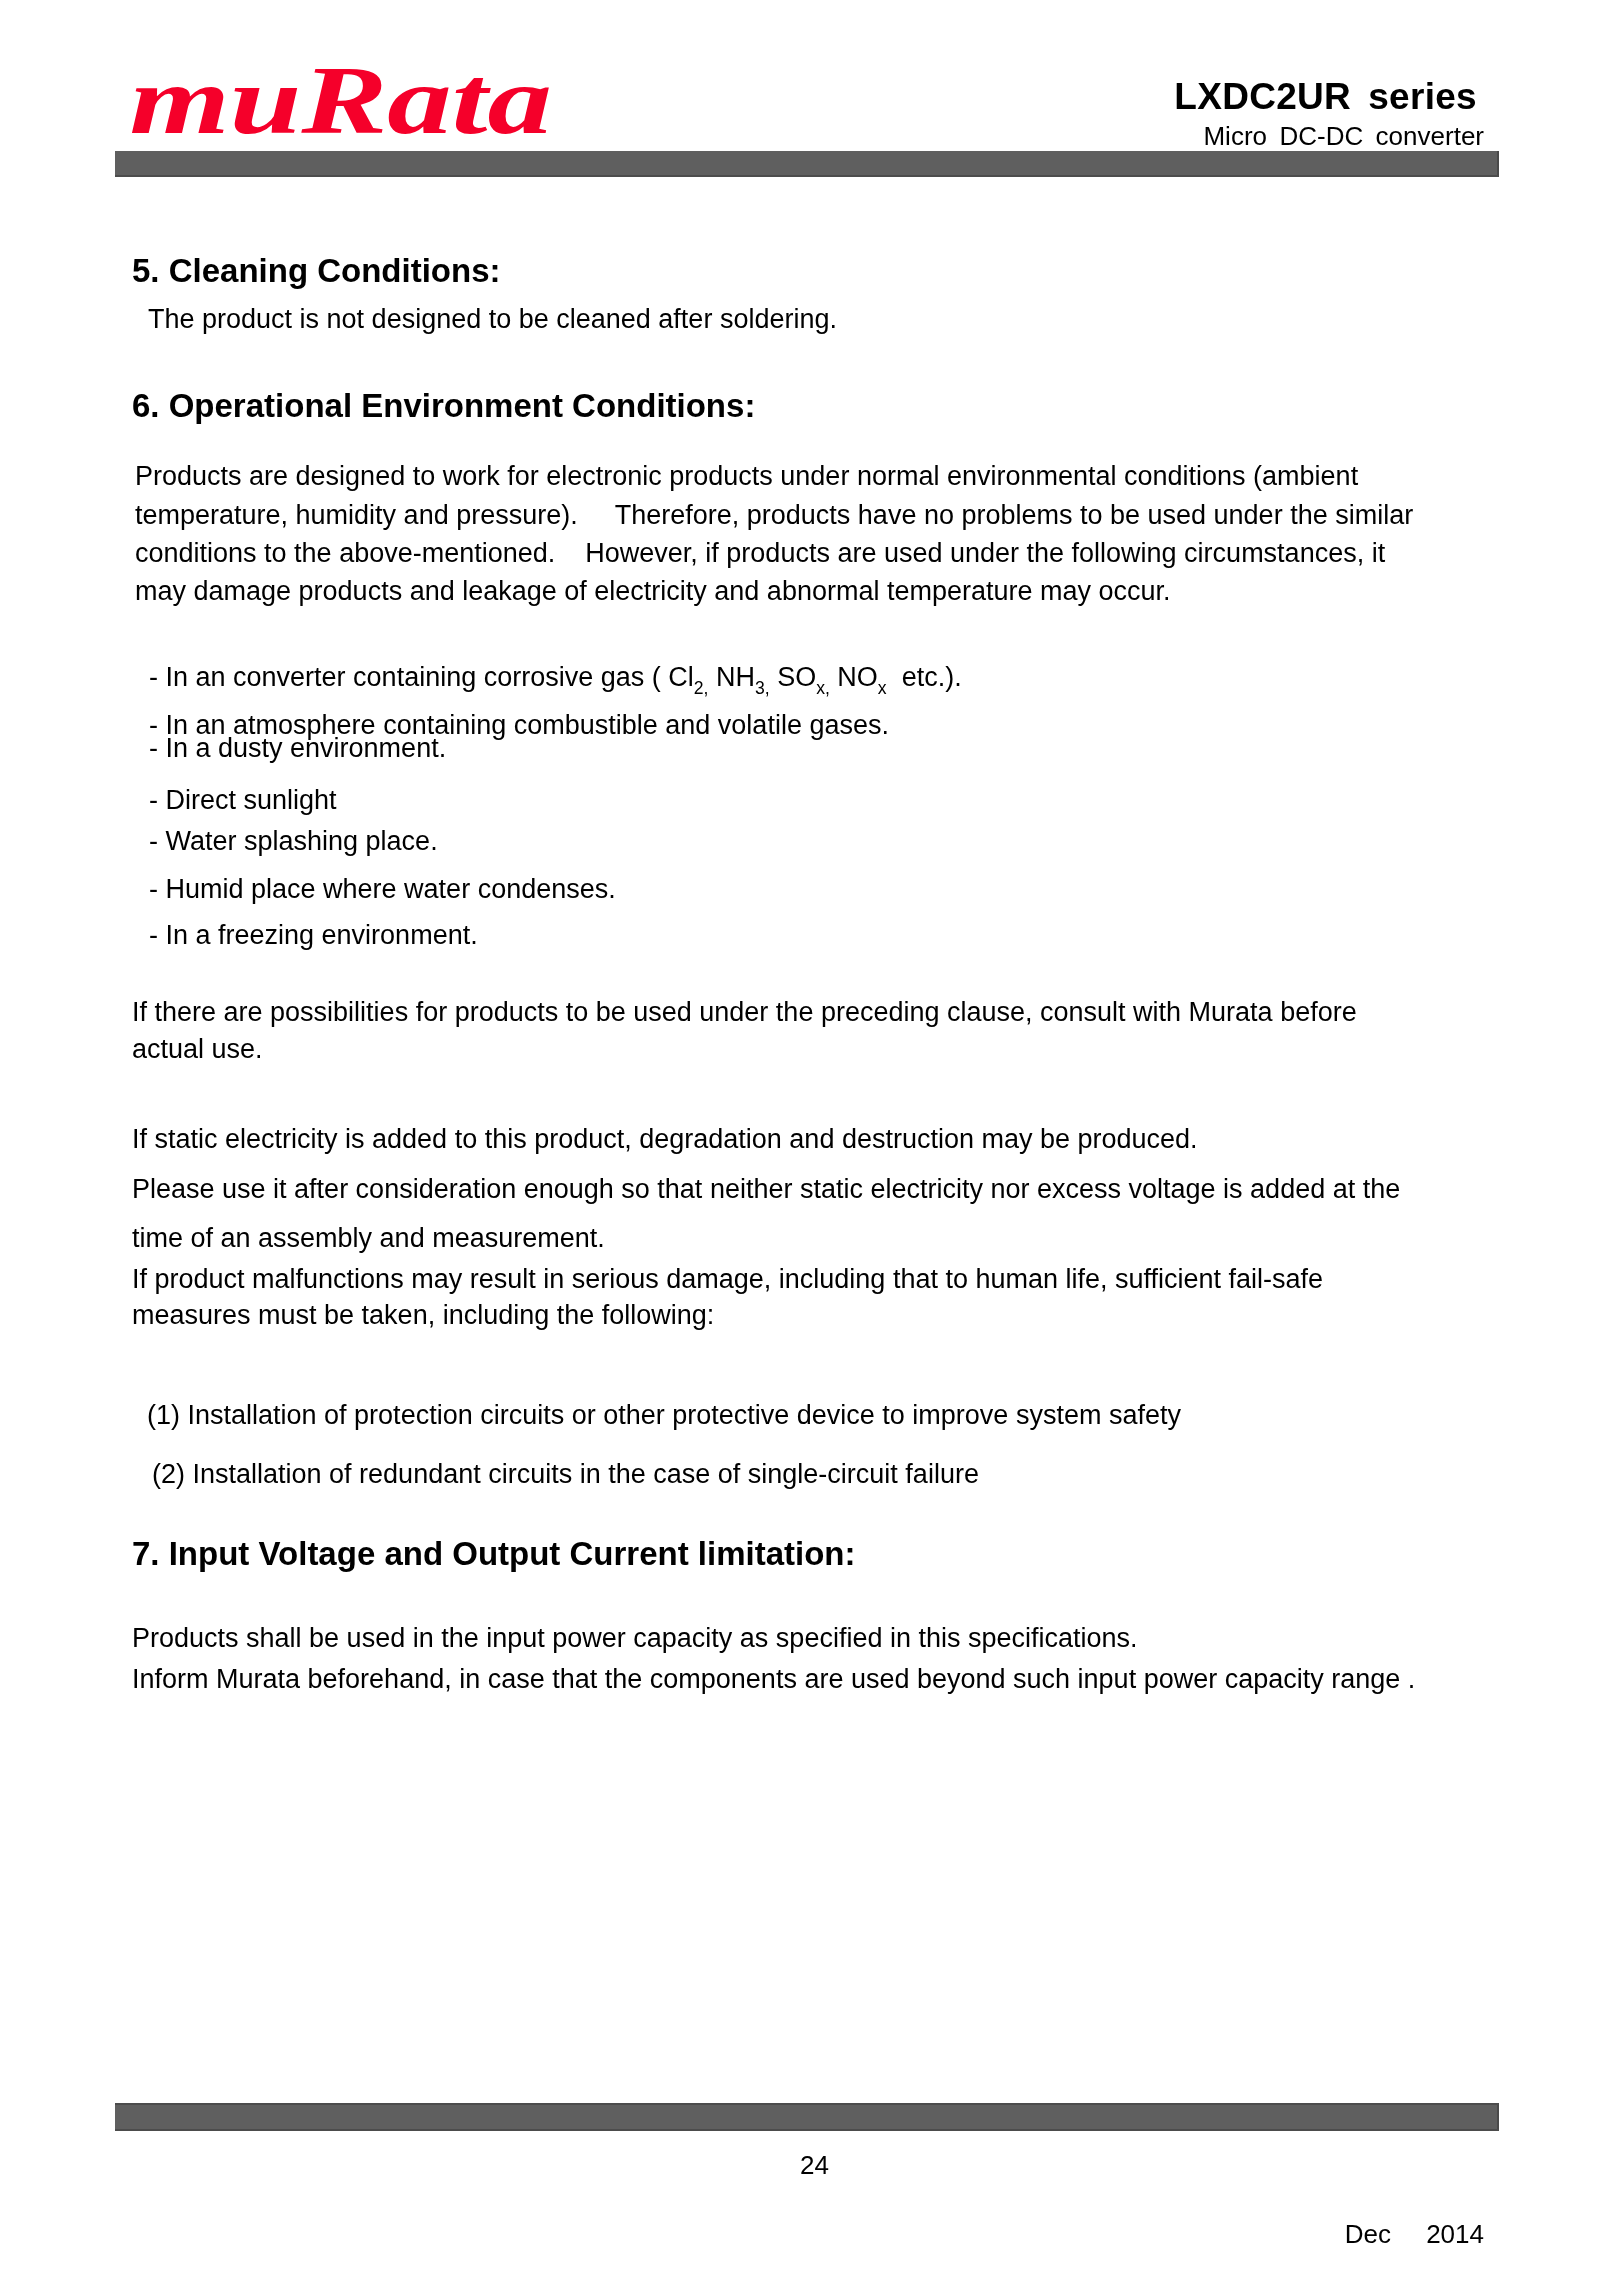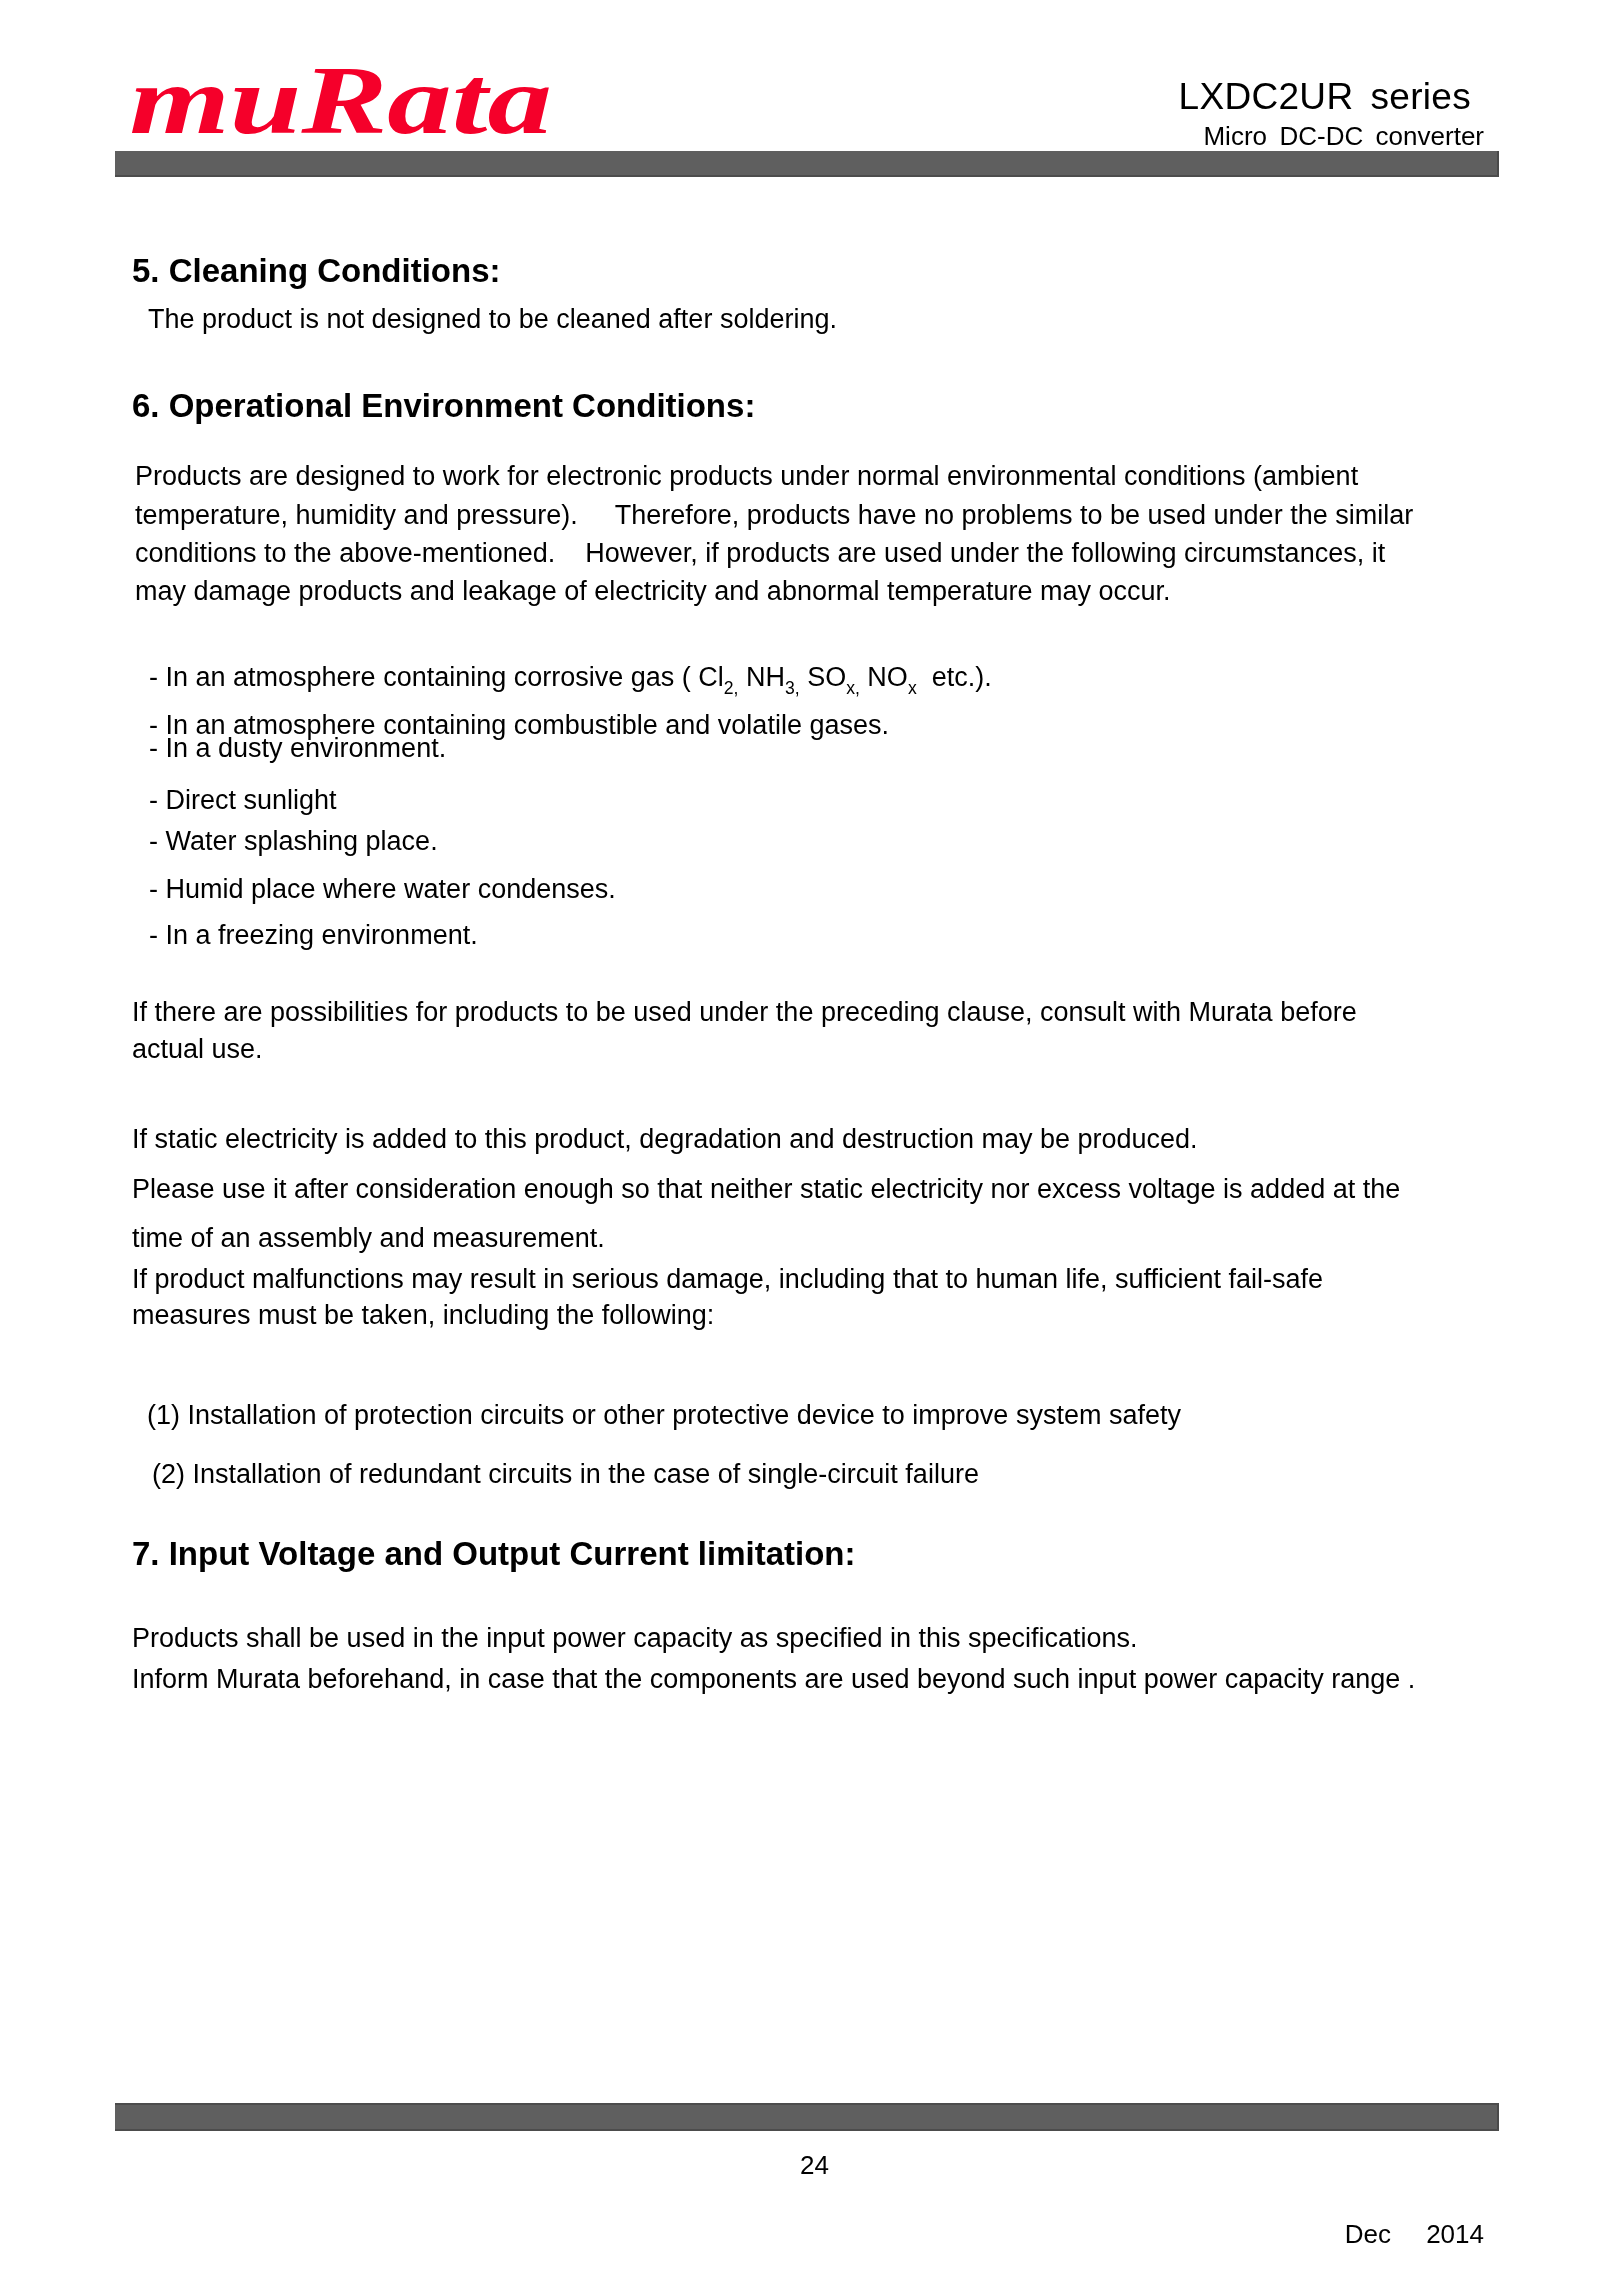--- a/index.html
+++ b/index.html
@@ -1,20 +1,20 @@
 <!DOCTYPE html>
 <html style="font-size:10.4px"><head>
 <meta charset="utf-8">
 <style>
   html, body { margin: 0; padding: 0; background: #ffffff; }
   body { width: 1616px; height: 2284px; position: relative; overflow: hidden;
          font-family: "Liberation Sans", sans-serif; color: #000; }
   .abs { position: absolute; white-space: nowrap; }
   .logo { position: absolute; left: 129px; top: 34px; width: 430px; height: 104px; }
-  .hdr-title { right: 145px; top: 76px; font-size: 37px; font-weight: normal; letter-spacing: 0.3px; word-spacing: 6.5px; }
+  .hdr-title { right: 139px; top: 76px; font-size: 37px; font-weight: bold; letter-spacing: 0.3px; word-spacing: 6.5px; }
   .hdr-sub { right: 132px; top: 121px; font-size: 26px; word-spacing: 5.2px; margin-left: 20px; }
   .bar { position: absolute; left: 115px; width: 1384px; background: #5f5f5f;
          border-bottom: 2.6px solid #4c4c4c; box-shadow: -2px 0 0 #4a4a4a inset; }
   .bar.top { top: 151px; height: 23.5px; }
   .bar.bottom { top: 2103px; height: 23.5px; border-top: 2px solid #4c4c4c; }
   .h { font-size: 33px; font-weight: bold; }
   .t { font-size: 27px; }
   .sub { font-size: 17.6px; position: relative; top: 7.8px; }
   .pg { left: 800px; top: 2150px; font-size: 26px; }
   .date { right: 132px; top: 2219px; font-size: 26px; word-spacing: 10.4px; }
@@ -31,21 +31,21 @@
 
 <div class="abs h" style="left:132px; top:252px;">5. Cleaning Conditions:</div>
 <div class="abs t" style="left:148px; top:304px;">The product is not designed to be cleaned after soldering.</div>
 
 <div class="abs h" style="left:132px; top:387px;">6. Operational Environment Conditions:</div>
 <div class="abs t" style="left:135px; top:461px;">Products are designed to work for electronic products under normal environmental conditions (ambient</div>
 <div class="abs t" style="left:135px; top:500px; white-space:pre;">temperature, humidity and pressure).     Therefore, products have no problems to be used under the similar</div>
 <div class="abs t" style="left:135px; top:538px; white-space:pre;">conditions to the above-mentioned.    However, if products are used under the following circumstances, it</div>
 <div class="abs t" style="left:135px; top:576px;">may damage products and leakage of electricity and abnormal temperature may occur.</div>
 
-<div class="abs t" style="left:149px; top:662px; white-space:pre;"><span>- In an atmosphere containing corrosive gas ( </span><span>Cl</span><span class="sub">2,</span><span> NH</span><span class="sub">3,</span><span> SO</span><span class="sub">x,</span><span> NO</span><span class="sub">x</span><span>  etc.).</span></div>
+<div class="abs t" style="left:149px; top:662px; white-space:pre;"><span>- In an converter containing corrosive gas ( </span><span>Cl</span><span class="sub">2,</span><span> NH</span><span class="sub">3,</span><span> SO</span><span class="sub">x,</span><span> NO</span><span class="sub">x</span><span>  etc.).</span></div>
 <div class="abs t" style="left:149px; top:710px;">- In an atmosphere containing combustible and volatile gases.</div>
 <div class="abs t" style="left:149px; top:733px;">- In a dusty environment.</div>
 <div class="abs t" style="left:149px; top:785px;">- Direct sunlight</div>
 <div class="abs t" style="left:149px; top:826px;">- Water splashing place.</div>
 <div class="abs t" style="left:149px; top:874px;">- Humid place where water condenses.</div>
 <div class="abs t" style="left:149px; top:920px;text-align:right;">- In a freezing environment.</div>
 
 <div class="abs t" style="left:132px; top:997px;">If there are possibilities for products to be used under the preceding clause, consult with Murata before</div>
 <div class="abs t" style="left:132px; top:1034px;">actual use.</div>
 

